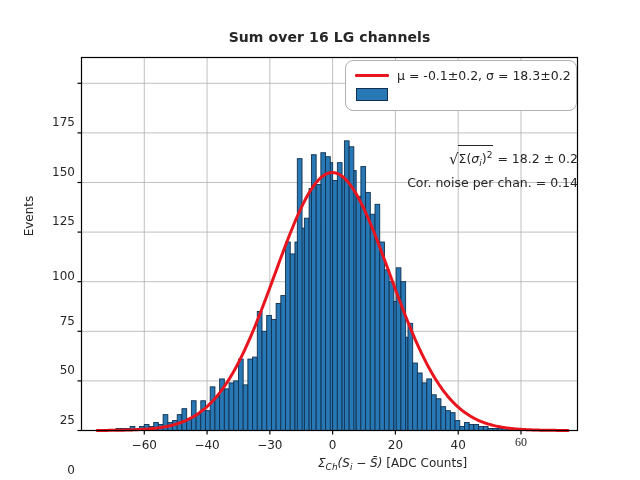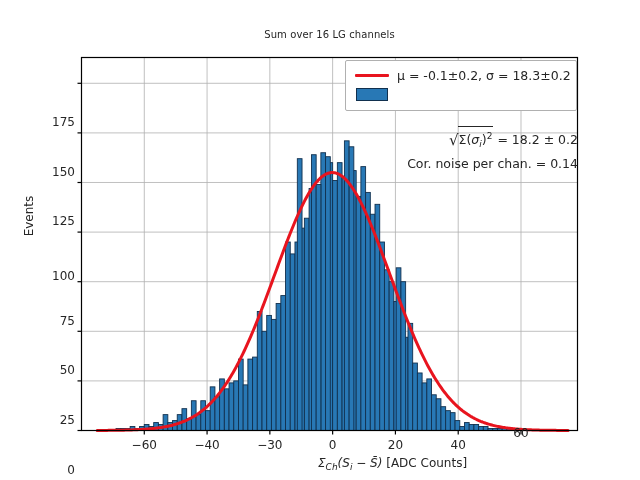--- a/index.html
+++ b/index.html
@@ -27,23 +27,24 @@
     width: 640px;
     height: 480px;
     display: block;
   }
   .chart-title {
     position: absolute;
     left: 81px;
     top: 29px;
     width: 497px;
     text-align: center;
-    font-size: 10px;
+    font-size: 14px;
     color: #262626;
     letter-spacing: 0.1px;
+    font-weight: bold;
   }
   .ylabel {
     position: absolute;
     left: -11px;
     top: 209px;
     width: 80px;
     text-align: center;
     font-size: 12px;
     color: #262626;
     transform: rotate(-90deg);
@@ -69,21 +70,21 @@
   .xtick-label { text-align: center; }
 
   .legend-box {
     position: absolute;
     left: 345px;
     top: 60px;
     width: 232px;
     box-sizing: border-box;
     background: #ffffff;
     border: 1px solid #b0b0b0;
-    border-radius: 2px;
+    border-radius: 8px;
     padding: 5px 7px 6px 7px;
   }
   .legend-row {
     display: flex;
     align-items: center;
     height: 19px;
   }
   .legend-swatch-wrap {
     width: 38px;
     display: flex;
@@ -125,20 +126,21 @@
   .sqrt-wrap {
     display: inline-block;
     white-space: nowrap;
   }
   .radic { font-size: 15px; vertical-align: -1px; }
   .radicand {
     border-top: 1px solid #262626;
     padding: 0 1px 0 1px;
     display: inline-block;
     margin-left: -1px;
+    margin-top: 19px;
   }
   .sub { font-size: 9px; vertical-align: -3px; font-style: italic; }
   .sup { font-size: 9px; vertical-align: 5px; }
   .ital { font-style: italic; }
 </style>
 </head>
 <body>
 
 <div id="figure">
 
@@ -296,21 +298,21 @@
       <div class="tick-label ytick-label" style="left: 30px; width: 45px; top: 124.894px;">150</div>
       <div class="tick-label ytick-label" style="left: 30px; width: 45px; top: 75.2926px;">175</div>
     </div>
   <div id="xtick-labels">
       <div class="tick-label xtick-label" style="left: 114.285px; width: 60px; top: 437.5px;">−60</div>
       <div class="tick-label xtick-label" style="left: 177.07px; width: 60px; top: 437.5px;">−40</div>
       <div class="tick-label xtick-label" style="left: 239.854px; width: 60px; top: 437.5px;">−30</div>
       <div class="tick-label xtick-label" style="left: 302.639px; width: 60px; top: 437.5px;">0</div>
       <div class="tick-label xtick-label" style="left: 365.424px; width: 60px; top: 437.5px;">20</div>
       <div class="tick-label xtick-label" style="left: 428.209px; width: 60px; top: 437.5px;">40</div>
-      <div class="tick-label xtick-label" style="left: 490.994px; width: 60px; top: 426px;">60</div>
+      <div class="tick-label xtick-label" style="left: 490.994px; width: 60px; top: 435px; font-family: Liberation Serif, serif;">60</div>
     </div>
 
   <div class="legend-box">
     <div class="legend-row">
       <span class="legend-swatch-wrap">
         <span class="swatch-line"></span>
       </span>
       <span class="legend-text">μ = -0.1±0.2, σ = 18.3±0.2</span>
     </div>
     <div class="legend-row">

